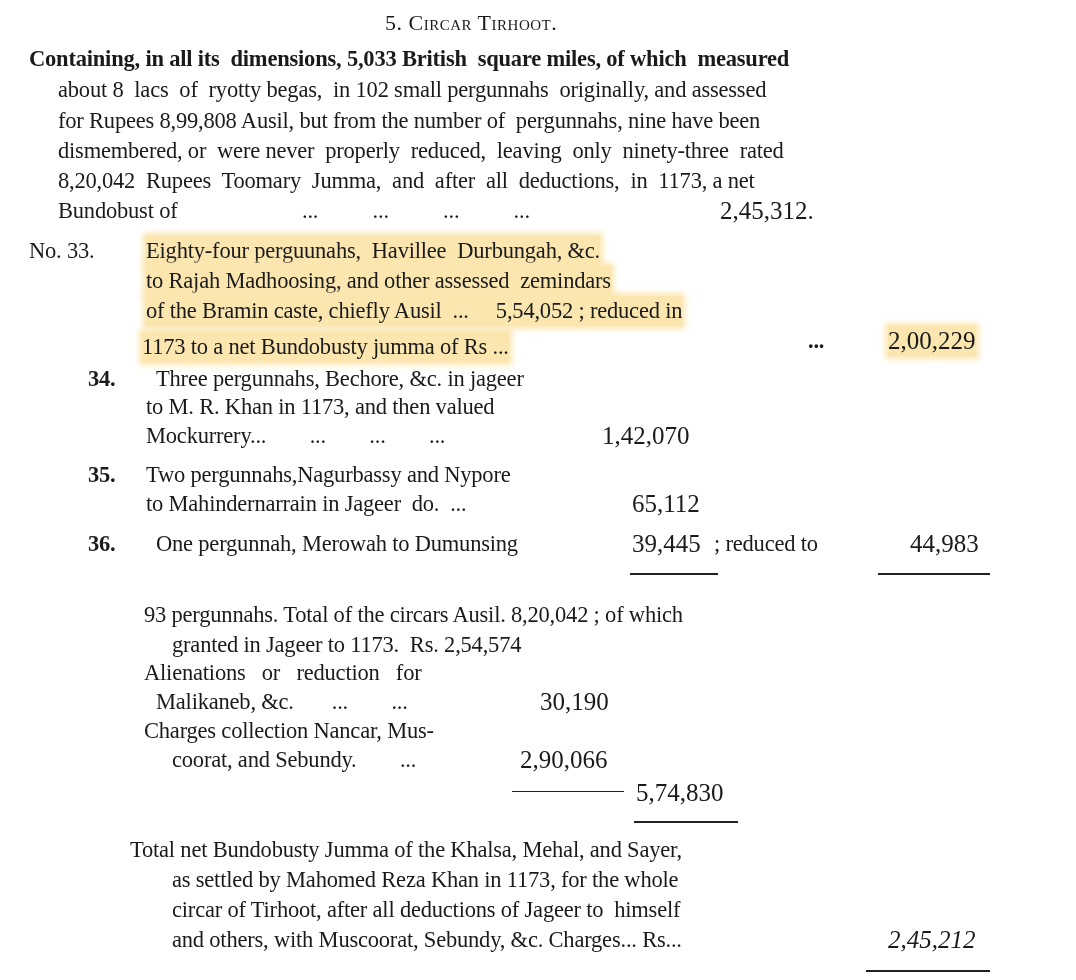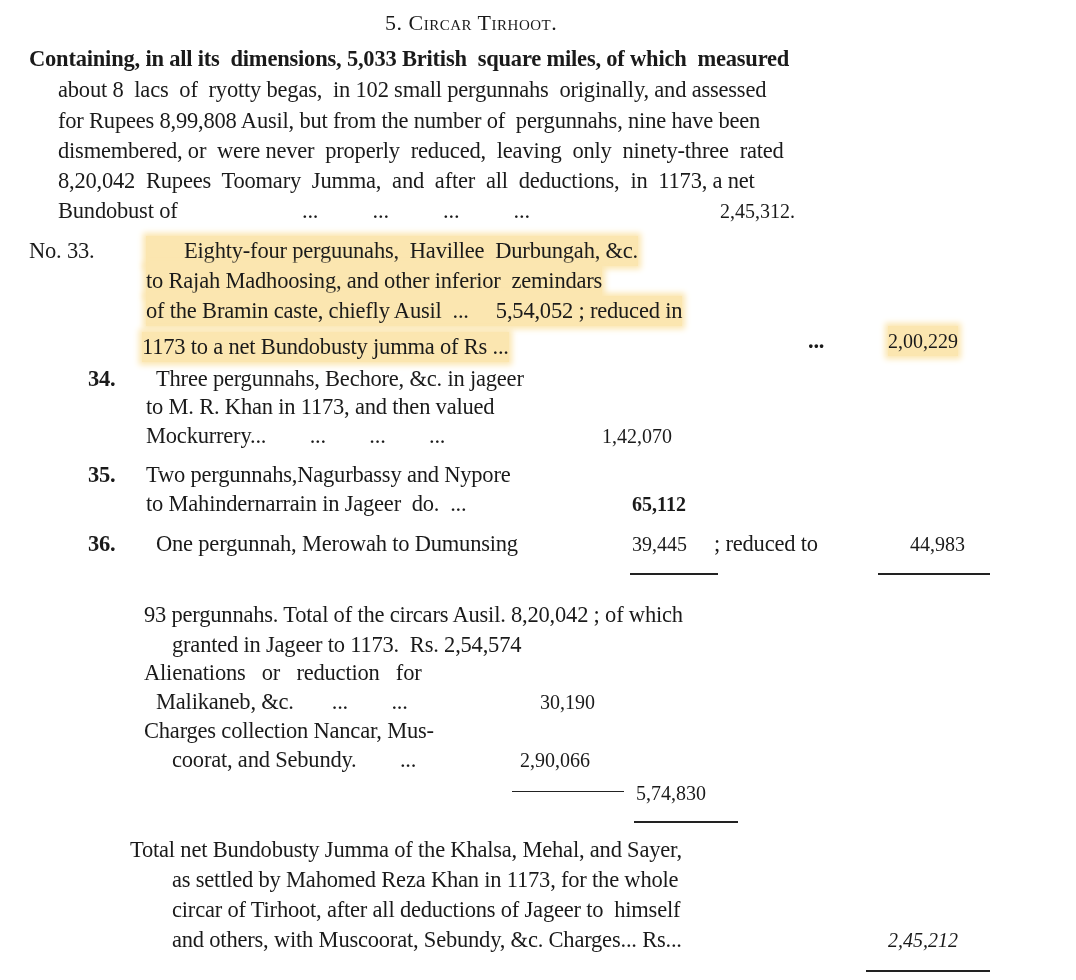--- a/index.html
+++ b/index.html
@@ -3,61 +3,61 @@
 <meta charset="utf-8">
 <style>
   html, body { margin:0; padding:0; background:#ffffff; }
   body { width:1076px; height:980px; position:relative; overflow:hidden;
          font-family:"Liberation Serif","DejaVu Serif",serif; color:#1a1a1a; }
   .ln { position:absolute; white-space:pre; font-size:22.5px; line-height:30px; letter-spacing:-0.2px; }
   .title { font-size:22px; font-variant:small-caps; letter-spacing:0.5px; }
   .hl { background:#fbe6b0; box-shadow:0 0 6px 3px #fbe6b0; }
   .rule { position:absolute; border-top:2px solid #222; height:0; }
   .rule.thin { border-top-width:1.5px; }
-  .num { position:absolute; white-space:pre; font-size:20px; line-height:30px; }
+  .num { position:absolute; white-space:pre; font-size:25px; line-height:30px; }
 </style>
 </head>
 <body>
 
 <div class="ln title" style="left:385px; top:8px;">5. Circar Tirhoot.</div>
 
 <div>
   <div class="ln" style="left:29px; top:44px;font-weight:bold;">Containing, in all its  dimensions, 5,033 British  square miles, of which  measured</div>
   <div class="ln" style="left:58px; top:75px;">about 8  lacs  of  ryotty begas,  in 102 small pergunnahs  originally, and assessed</div>
   <div class="ln" style="left:58px; top:106px;">for Rupees 8,99,808 Ausil, but from the number of  pergunnahs, nine have been</div>
   <div class="ln" style="left:58px; top:136px;">dismembered, or  were never  properly  reduced,  leaving  only  ninety-three  rated</div>
   <div class="ln" style="left:58px; top:166px;">8,20,042  Rupees  Toomary  Jumma,  and  after  all  deductions,  in  1173, a net</div>
   <div class="ln" style="left:58px; top:196px;">Bundobust of</div>
   <div class="ln" style="left:302px; top:196px;">...          ...          ...          ...</div>
   <div class="num" style="left:720px; top:196px;">2,45,312.</div>
 </div>
 
 <div>
   <div class="ln" style="left:29px; top:236px;">No. 33.</div>
-  <div class="ln hl" style="left:146px; top:236px;padding-left:38px;">Eighty-four perguunahs,  Havillee  Durbungah, &amp;c.</div>
-  <div class="ln hl" style="left:146px; top:266px;">to Rajah Madhoosing, and other inferior  zemindars</div>
+  <div class="ln hl" style="left:146px; top:236px;">Eighty-four perguunahs,  Havillee  Durbungah, &amp;c.</div>
+  <div class="ln hl" style="left:146px; top:266px;">to Rajah Madhoosing, and other assessed  zemindars</div>
   <div class="ln hl" style="left:146px; top:296px;text-align:center;">of the Bramin caste, chiefly Ausil  ...     5,54,052 ; reduced in</div>
   <div class="ln hl" style="left:142px; top:326px;margin-top:6px;">1173 to a net Bundobusty jumma of Rs ...</div>
   <div class="ln" style="left:808px; top:326px; font-weight:bold;">...</div>
   <div class="num hl" style="left:888px; top:326px; ">2,00,229</div>
 </div>
 
 <div>
   <div class="ln" style="left:88px; top:364px; font-weight:bold;">34.</div>
   <div class="ln" style="left:156px; top:364px;">Three pergunnahs, Bechore, &amp;c. in jageer</div>
   <div class="ln" style="left:146px; top:392px;">to M. R. Khan in 1173, and then valued</div>
   <div class="ln" style="left:146px; top:421px;">Mockurrery...        ...        ...        ...</div>
   <div class="num" style="left:602px; top:421px;">1,42,070</div>
 </div>
 
 <div>
   <div class="ln" style="left:88px; top:460px; font-weight:bold;">35.</div>
   <div class="ln" style="left:146px; top:460px;">Two pergunnahs,Nagurbassy and Nypore</div>
   <div class="ln" style="left:146px; top:489px;">to Mahindernarrain in Jageer  do.  ...</div>
-  <div class="num" style="left:632px; top:489px;font-weight:bold;">65,112</div>
+  <div class="num" style="left:632px; top:489px;">65,112</div>
 </div>
 
 <div>
   <div class="ln" style="left:88px; top:529px; font-weight:bold;">36.</div>
   <div class="ln" style="left:156px; top:529px;">One pergunnah, Merowah to Dumunsing</div>
   <div class="num" style="left:632px; top:529px;">39,445</div>
   <div class="ln" style="left:714px; top:529px;">; reduced to</div>
   <div class="num" style="left:910px; top:529px;">44,983</div>
 </div>
 <div class="rule" style="left:630px; top:573px; width:88px;"></div>

